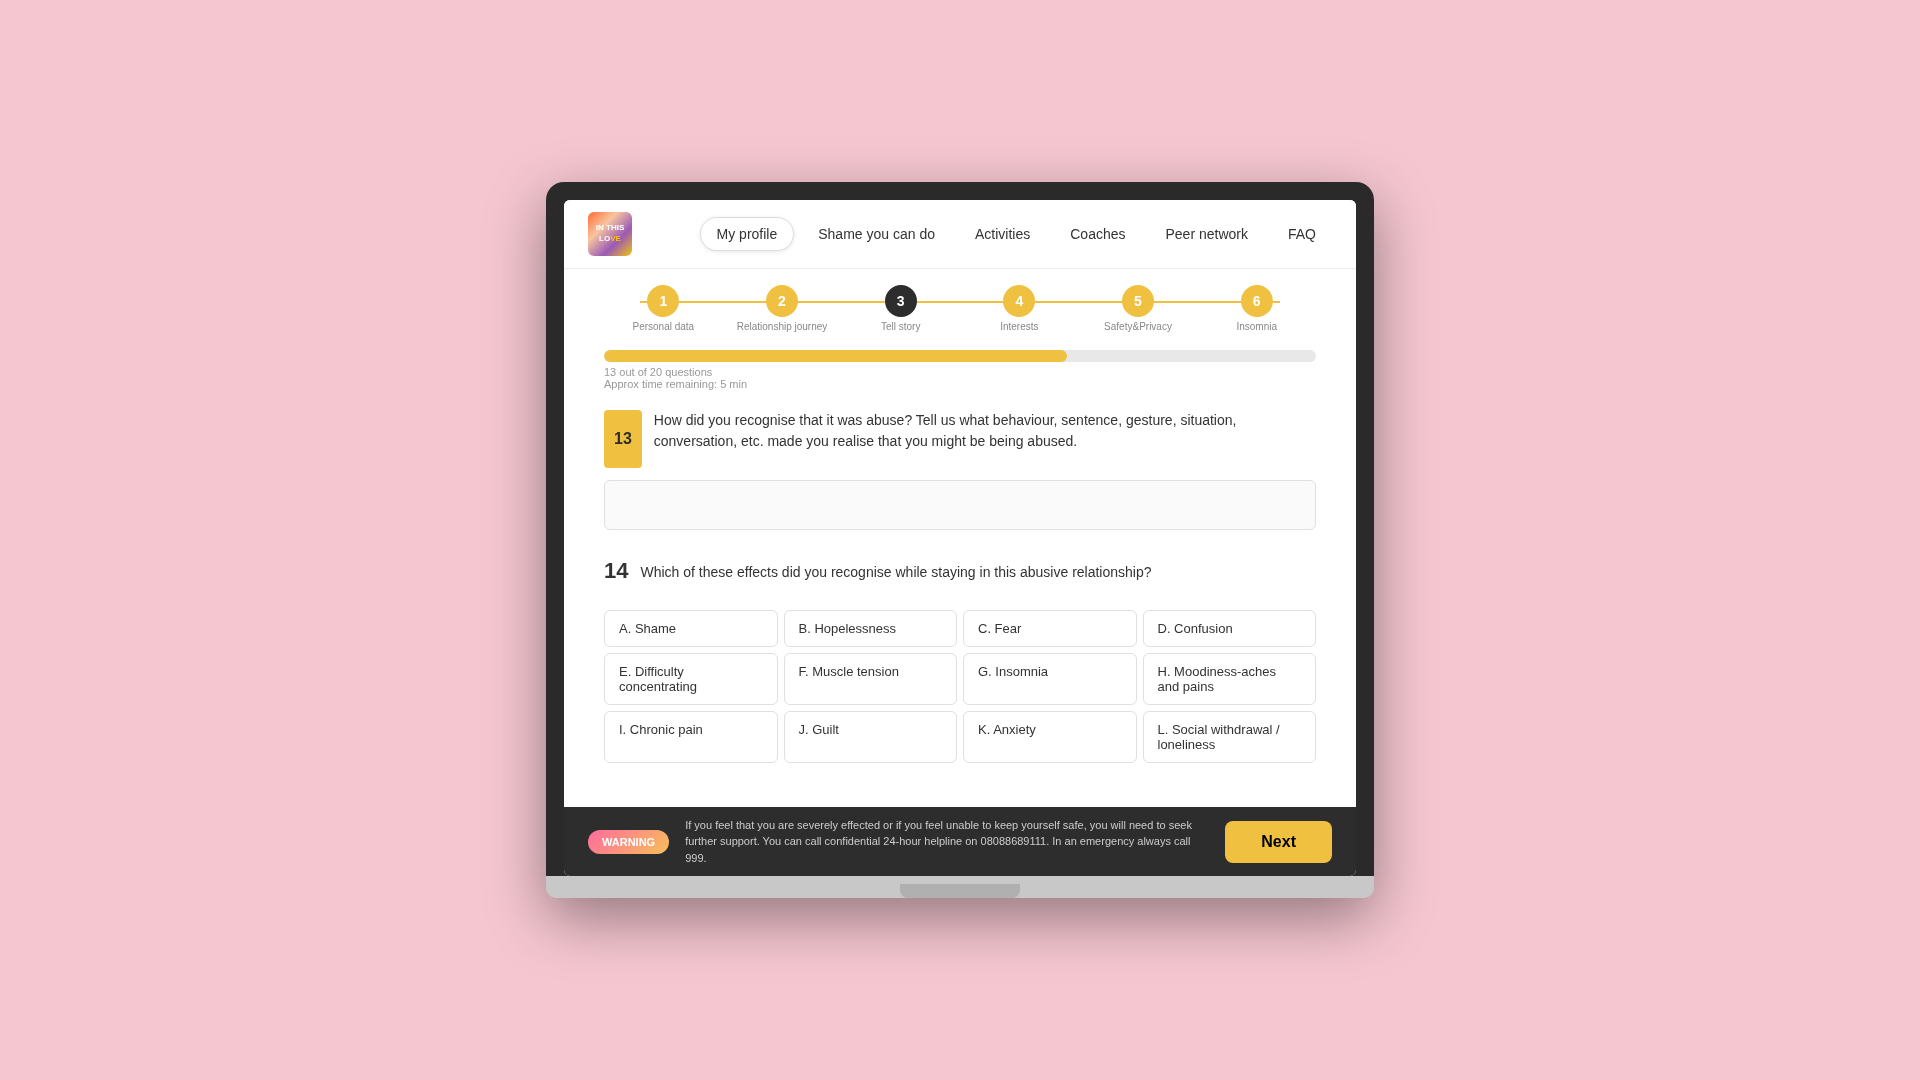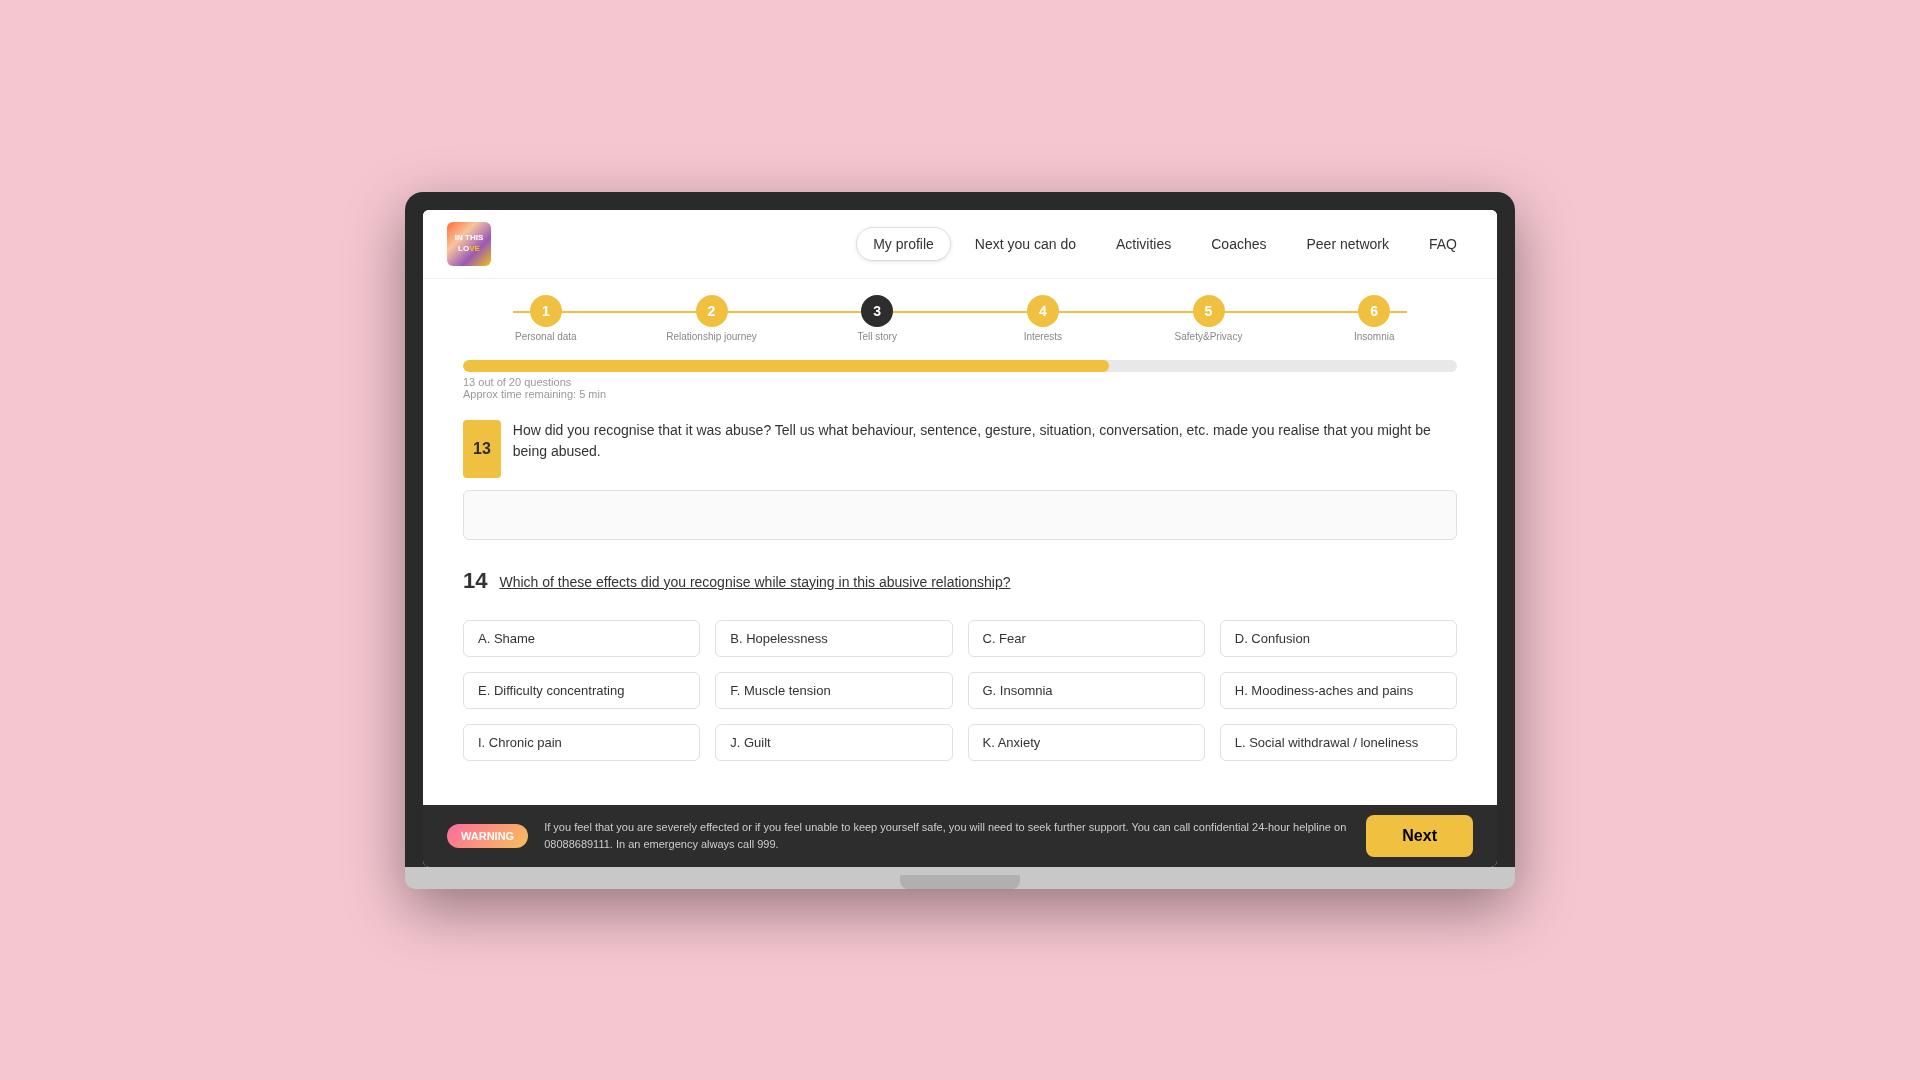--- a/index.html
+++ b/index.html
@@ -7,21 +7,21 @@
     body {
       background: #f5c6d0;
       display: flex;
       justify-content: center;
       align-items: center;
       min-height: 100vh;
       font-family: -apple-system, BlinkMacSystemFont, 'Segoe UI', Arial, sans-serif;
     }
 
     .laptop-outer {
-      width: 1110px;
+      width: 828px;
       background: #2a2a2a;
       border-radius: 18px;
       padding: 18px 18px 0 18px;
       box-shadow: 0 20px 60px rgba(0,0,0,0.4);
     }
 
     .laptop-screen {
       background: #fff;
       border-radius: 6px;
       overflow: hidden;
@@ -222,21 +222,21 @@
       resize: none;
       background: #fafafa;
       color: #333;
       outline: none;
     }
 
     
     .options-grid {
       display: grid;
       grid-template-columns: 1fr 1fr 1fr 1fr;
-      gap: 15px;
+      gap: 6px;
       margin-top: 26px;
     }
 
     .option-cell {
       border: 1px solid #e0e0e0;
       border-radius: 6px;
       padding: 10px 14px;
       font-size: 13px;
       color: #333;
       cursor: pointer;
@@ -293,36 +293,35 @@
       font-weight: bold;
       color: #333;
       flex-shrink: 0;
     }
 
     .q14-text {
       font-size: 14px;
       color: #333;
       line-height: 1.5;
       padding-top: 4px;
-      text-decoration: underline;
     }
   </style>
 </head>
 <body>
 
 <div class="laptop-outer">
   <div class="laptop-screen">
 
     <div class="header">
       <div class="logo-box">
         <span style="font-size:8px; font-weight:bold; line-height:1.3;">IN THIS<br>LO<span style="color:#f1c40f">VE</span></span>
       </div>
       <nav class="nav">
         <div class="nav-item active">My profile</div>
-        <div class="nav-item">Next you can do</div>
+        <div class="nav-item">Shame you can do</div>
         <div class="nav-item">Activities</div>
         <div class="nav-item">Coaches</div>
         <div class="nav-item">Peer network</div>
         <div class="nav-item">FAQ</div>
       </nav>
     </div>
 
     <div class="steps-container">
       <div class="steps-row">
         <div class="step-line"></div>

